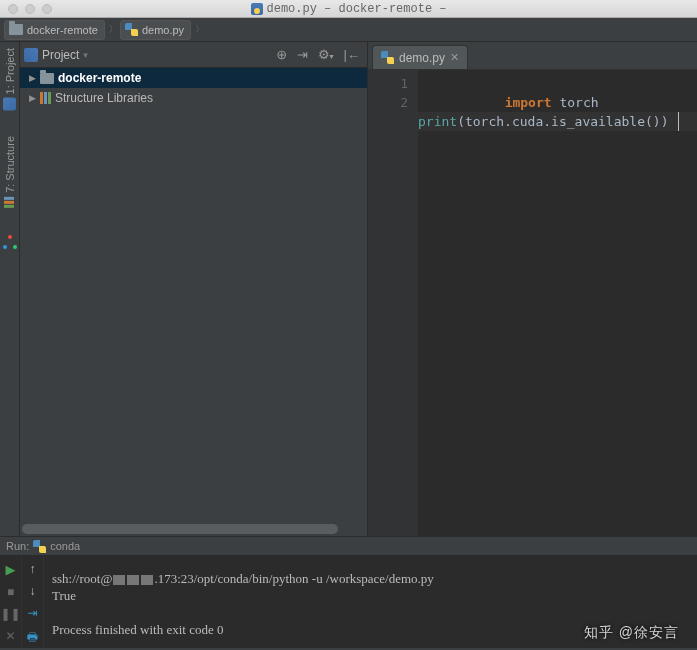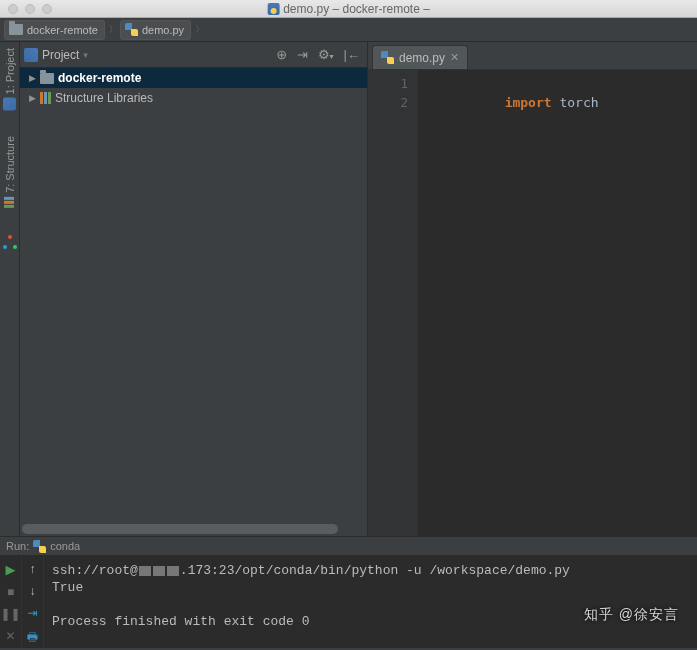--- a/index.html
+++ b/index.html
@@ -2,21 +2,21 @@
 <html><head>
 <meta charset="utf-8">
 <style>
 * { margin:0; padding:0; box-sizing:border-box; }
 body { width:697px; height:650px; font-family:"Helvetica Neue",Arial,sans-serif; font-size:12px; background:#3c3f41; color:#bbb; overflow:hidden; position:relative; }
 
 
 .titlebar { height:18px; background:linear-gradient(#e8e8e8,#d6d6d6); display:flex; align-items:center; position:relative; border-bottom:1px solid #aaa; }
 .traffic { display:flex; gap:7px; margin-left:8px; }
 .traffic span { width:10px; height:10px; border-radius:50%; background:#ccc; border:1px solid #bbb; }
-.winTitle { position:absolute; left:50%; transform:translateX(-50%); color:#666; font-size:12px; display:flex; align-items:center; gap:4px; white-space:nowrap; }
+.winTitle { position:absolute; left:50%; transform:translateX(-50%); color:#666; font-size:12px; display:flex; align-items:center; gap:4px; white-space:nowrap;font-family:Liberation Mono, monospace; }
 .winTitle .f { width:12px; height:12px; background:linear-gradient(#4a7ab5,#3a6aa5); border-radius:2px; position:relative; }
 .winTitle .f:after { content:""; position:absolute; bottom:1px; left:3px; width:6px; height:6px; background:#f5d050; border-radius:50%; }
 
 
 .breadcrumb { height:24px; background:#3c3f41; display:flex; align-items:center; border-bottom:1px solid #2b2b2b; padding-left:4px; }
 .crumb { display:flex; align-items:center; gap:4px; padding:0 6px 0 4px; height:20px; background:#4b4e50; border:1px solid #555; border-radius:3px; margin-right:2px; color:#bbb; font-size:11px; }
 .folder-ico { width:14px; height:11px; background:#87939a; border-radius:1px; position:relative; }
 .folder-ico:before { content:""; position:absolute; top:-3px; left:0; width:6px; height:3px; background:#87939a; border-radius:1px 1px 0 0; }
 .py-ico { width:13px; height:13px; position:relative; }
 .py-ico:before { content:""; position:absolute; top:0; left:0; width:7px; height:7px; background:#4b8bbe; border-radius:2px 0 2px 0; }
@@ -76,25 +76,25 @@
 .id { color:#a9b7c6; }
 .par { color:#a9b7c6; }
 
 
 .run-bar { height:20px; background:#3c3f41; border-top:1px solid #2b2b2b; border-bottom:1px solid #2b2b2b; display:flex; align-items:center; padding-left:6px; font-size:11px; color:#999; gap:4px; }
 .run-body { height:92px; background:#2b2b2b; display:flex; }
 .run-tools { width:22px; display:flex; flex-direction:column; align-items:center; gap:8px; padding-top:6px; border-right:1px solid #323232; }
 .run-tools .play { color:#499c54; font-size:13px; }
 .run-tools .grey { color:#666; font-size:12px; }
 .run-tools2 { width:22px; display:flex; flex-direction:column; align-items:center; gap:8px; padding-top:6px; border-right:1px solid #323232; }
-.console { flex:1; font-family:Liberation Mono, monospace; font-size:13px; color:#bbb; padding:6px 8px; line-height:17px; white-space:pre; }
+.console { flex:1; font-family:Liberation Serif, serif; font-size:13px; color:#bbb; padding:14px 8px; line-height:17px; white-space:pre; }
 .console .obscure { display:inline-block; width:12px; height:10px; background:#777; margin:0 1px; vertical-align:middle; }
 .console .true { color:#bbb; }
 
-.watermark { position:absolute; right:18px; bottom:26px; color:#d6d6d6; font-size:14px; letter-spacing:1px; text-shadow:0 0 4px #000; }
+.watermark { position:absolute; right:18px; bottom:8px; color:#d6d6d6; font-size:14px; letter-spacing:1px; text-shadow:0 0 4px #000; }
 </style>
 </head>
 <body>
 
 <div class="titlebar">
   <div class="traffic">
       <span></span>
       <span></span>
       <span></span>
     </div>
@@ -181,20 +181,21 @@
         <span class="close">✕</span>
       </div>
     </div>
     <div class="code">
       <div class="gutter">
         <div>1</div>
         <div>2</div>
       </div>
       <div class="lines">
         <span class="kw">import</span> <span class="id">torch</span>
+<span class="line2"><span class="fn">print</span><span class="par">(</span><span class="id">torch</span><span class="par">.</span><span class="id">cuda</span><span class="par">.</span><span class="id">is_available</span><span class="par">())</span><span class="caret"></span></span>
       </div>
     </div>
   </div>
 </div>
 
 <div class="run-bar">
   <span>Run:</span>
   <span class="py-ico"></span>
   <span>conda</span>
 </div>

